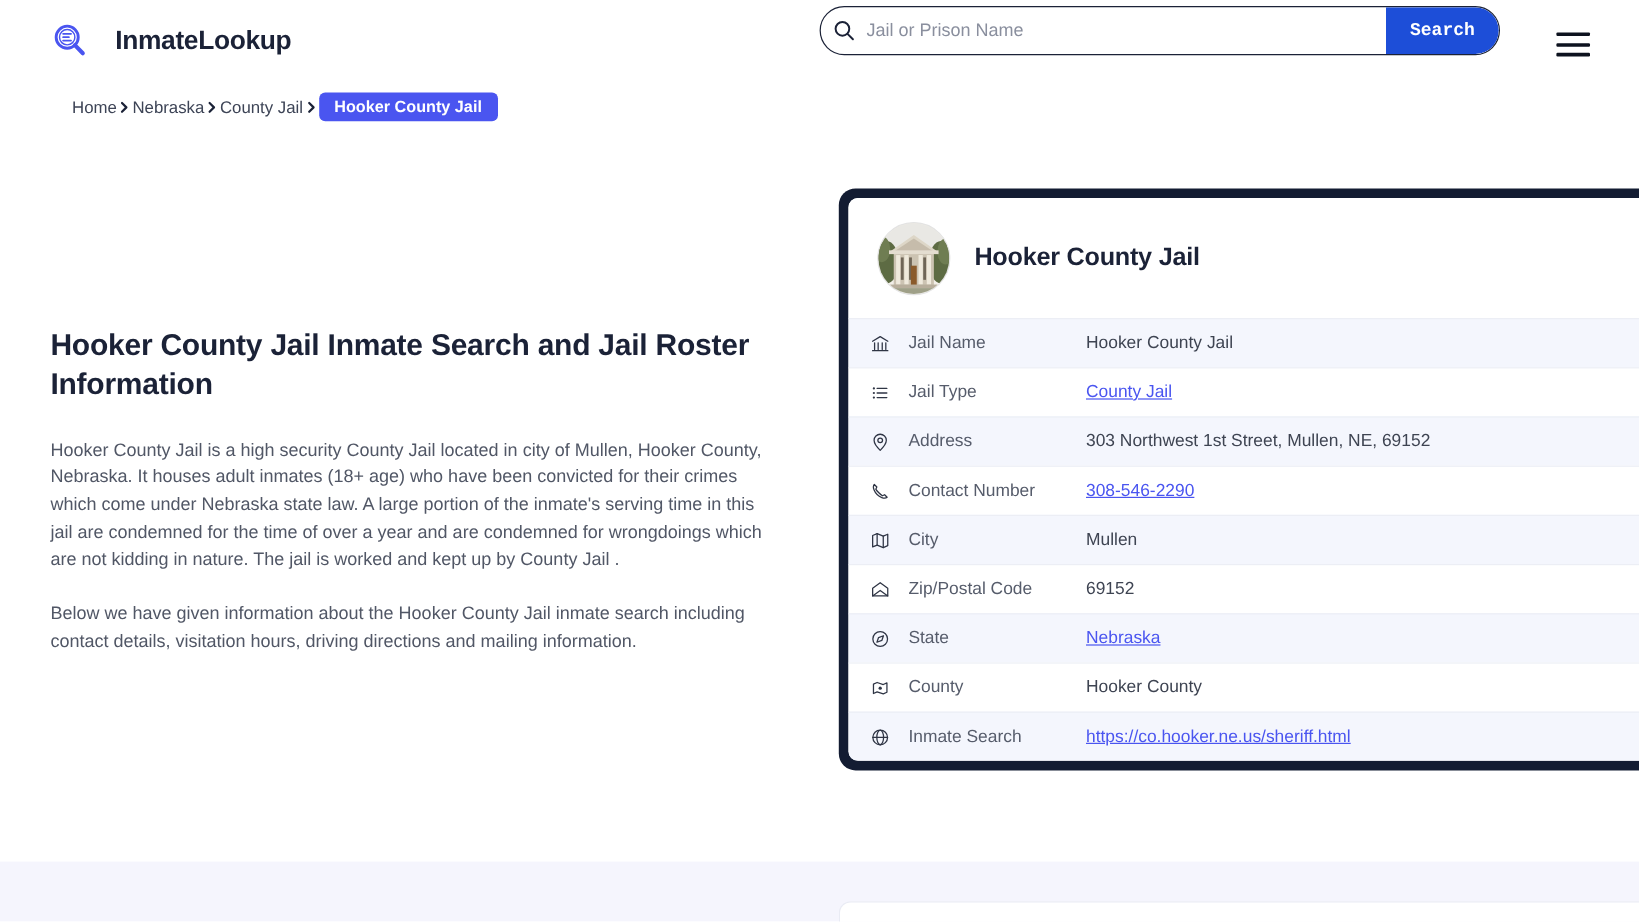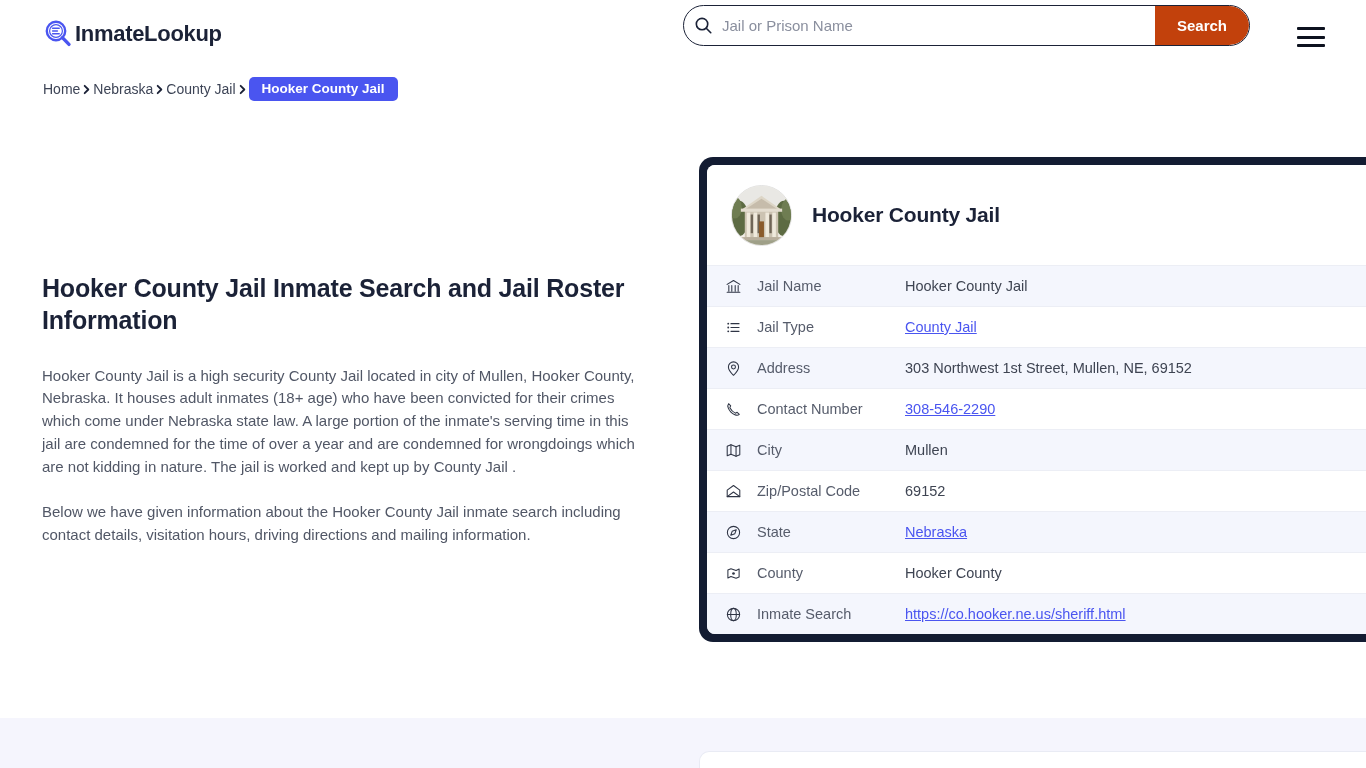--- a/index.html
+++ b/index.html
@@ -16,21 +16,21 @@
 
   
   .header {
     position: absolute; top: 0; left: 0;
     width: 1366px; height: 72px;
     background: #ffffff;
     display: flex; align-items: center;
   }
   .brand {
     position: absolute; left: 42px; top: 18px;
-    display: flex; align-items: center; gap: 1px;
+    display: flex; align-items: center; gap: 22px;
     text-decoration: none;
   }
   .brand-icon { width: 32px; height: 32px; display: block; }
   .brand-text {
     font-size: 22px; font-weight: 700; color: #1b2237;
     letter-spacing: -0.3px; white-space: nowrap;
   }
 
   .searchbar {
     position: absolute; left: 683px; top: 5px;
@@ -48,42 +48,42 @@
   .search-input {
     flex: 1 1 auto;
     border: 0; outline: 0; background: transparent;
     font-family: "Liberation Sans", sans-serif;
     font-size: 15px; color: #2b3040;
     height: 100%; padding: 0;
   }
   .search-input::placeholder { color: #8a8f9e; opacity: 1; }
   .search-btn {
     flex: 0 0 94px; height: 100%;
-    background: #c2410c;
+    background: #1d4ed8;
     border: 0; outline: 0; cursor: pointer;
     color: #ffffff; font-weight: 700; font-size: 15px;
-    font-family: Liberation Sans, sans-serif;
+    font-family: Liberation Mono, monospace;
     border-radius: 0 21px 21px 0;
     display: flex; align-items: center; justify-content: center; text-align: right;
   }
 
   .hamburger {
     position: absolute; left: 1297px; top: 26px;
     width: 30px; height: 22px; cursor: pointer;
     display: flex; flex-direction: column; justify-content: space-between;
     padding: 1px 0;
   }
   .hamburger span {
     display: block; height: 3px; width: 28px;
     background: #0d121f; border-radius: 1px;
   }
 
   
   .breadcrumb {
-    position: absolute; left: 43px; top: 77px;
+    position: absolute; left: 60px; top: 77px;
     display: flex; align-items: center; gap: 1px;
     font-size: 14px;
     text-align: right;
   }
   .crumb {
     color: #3d4456; text-decoration: none; white-space: nowrap;
     font-size: 14px;
   }
   .crumb-sep { display: inline-flex; align-items: center; }
   .crumb-current {

